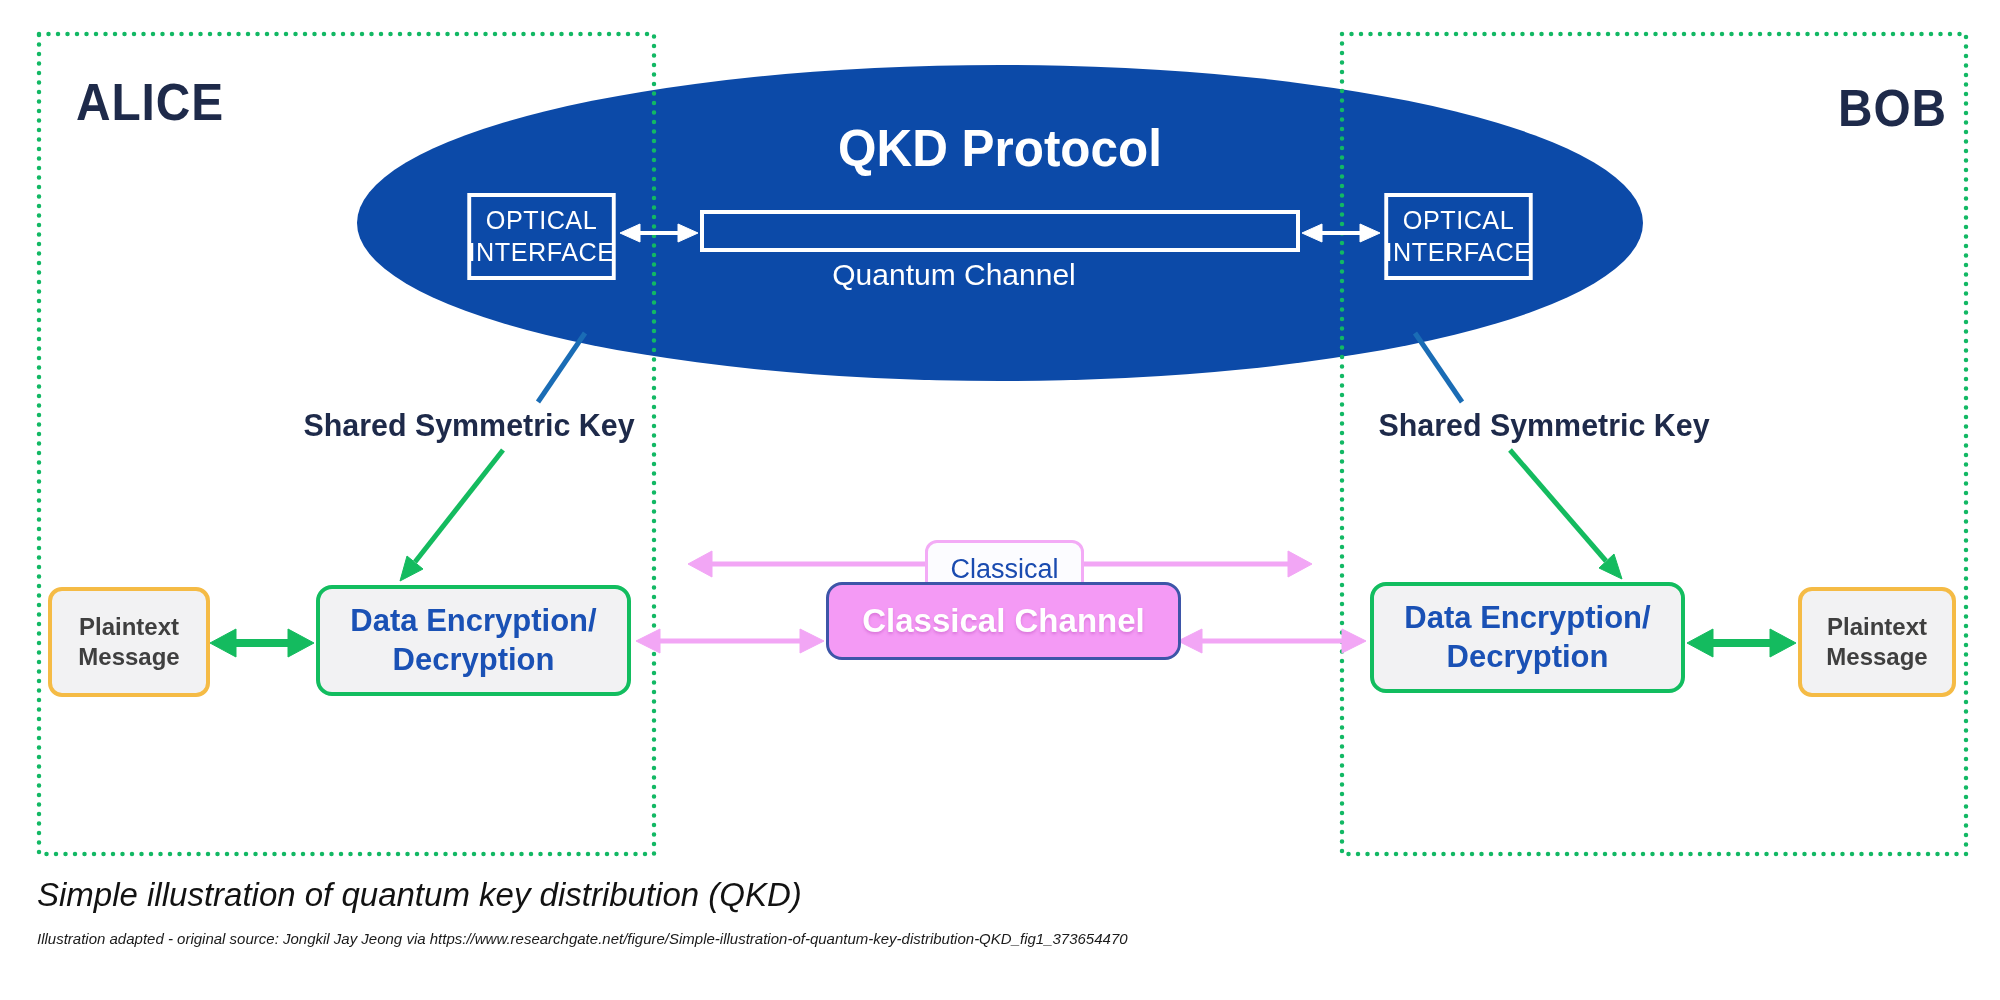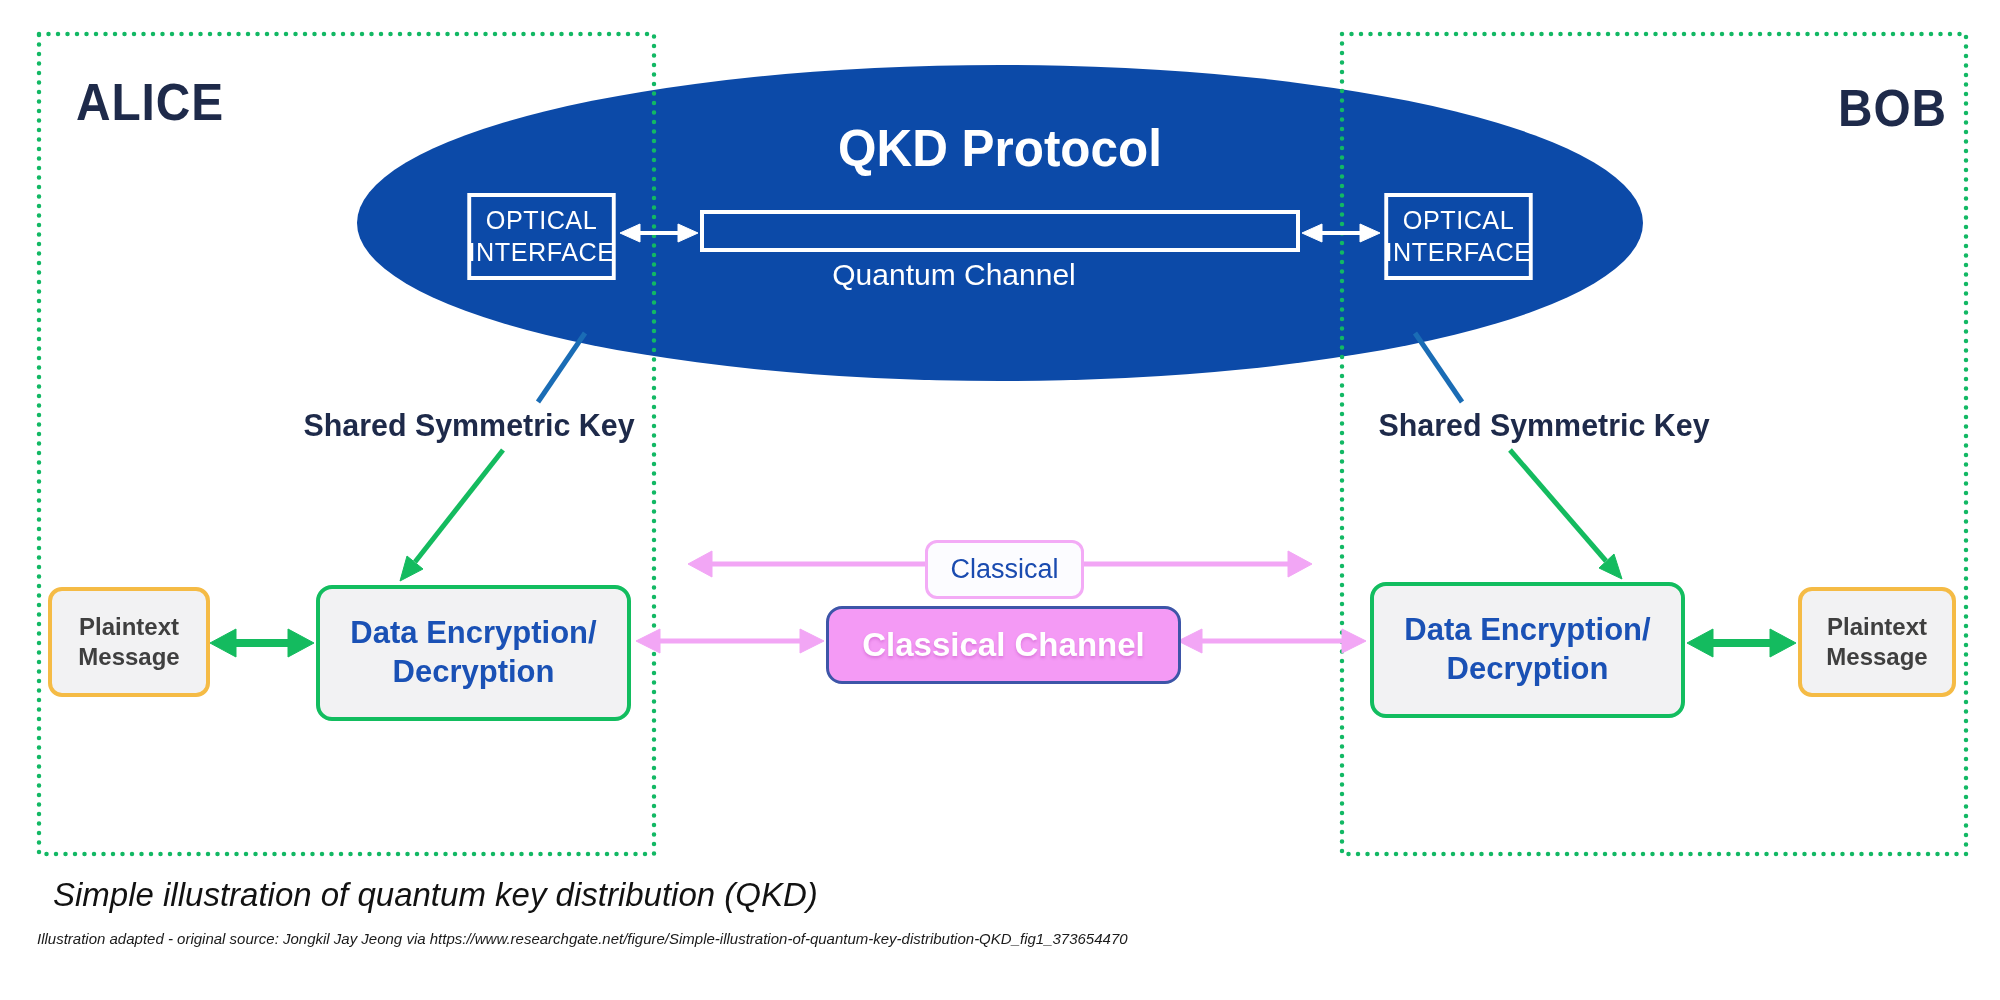--- a/index.html
+++ b/index.html
@@ -24,31 +24,31 @@
                box-sizing:border-box;}
   #quantum-label{left:0;top:258px;width:1908px;text-align:center;color:#fff;font-size:30px;}
   
   .ssk{width:420px;text-align:center;font-size:32px;font-weight:700;color:#1e2a4a;
        transform:scaleX(.95);}
   
   .rbox{box-sizing:border-box;display:flex;flex-direction:column;align-items:center;
         justify-content:center;background:#f2f2f3;text-align:center;}
   .plaintext{width:162px;height:110px;border:4px solid #f5bb45;border-radius:14px;
              font-size:24px;font-weight:700;color:#3f3f3f;line-height:1.25;}
-  .encbox{width:315px;height:136px;border:4px solid #12bd5f;border-radius:16px;
+  .encbox{width:315px;height:111px;border:4px solid #12bd5f;border-radius:16px;
           font-size:31px;font-weight:700;color:#1a51b5;line-height:1.25;}
   #ciphertext-box{left:925px;top:540px;width:153px;height:53px;background:#fcfcff;
                   border:3px solid #f3abf6;border-radius:12px;display:flex;align-items:center;
                   justify-content:center;font-size:27px;color:#1a4bb0;}
-  #classical-box{left:826px;top:606px;width:349px;height:72px;background:#f49af5;
+  #classical-box{left:826px;top:582px;width:349px;height:72px;background:#f49af5;
                  border:3px solid #3d55a8;border-radius:16px;display:flex;align-items:center;
                  justify-content:center;font-size:33px;font-weight:700;color:#ffffff;
                  text-shadow:0 2px 3px rgba(186,74,186,.45);}
   
-  #caption-title{left:37px;top:876px;font-size:33px;font-style:italic;font-weight:500;color:#121212;margin-left:16px;}
+  #caption-title{left:37px;top:876px;font-size:33px;font-style:italic;font-weight:500;color:#121212;}
   #caption-source{left:37px;top:930px;font-size:15px;font-style:italic;color:#1a1a1a;}
 </style>
 </head>
 <body>
 
 <div class="abs" id="ellipse"></div>
 
 <svg class="abs" id="overlay" viewBox="0 0 2000 1000" xmlns="http://www.w3.org/2000/svg">
 
   <rect x="39" y="34" width="615" height="820" fill="none" stroke="#12b864" stroke-width="4.5" stroke-linecap="round" stroke-dasharray="0 9.5"></rect>

